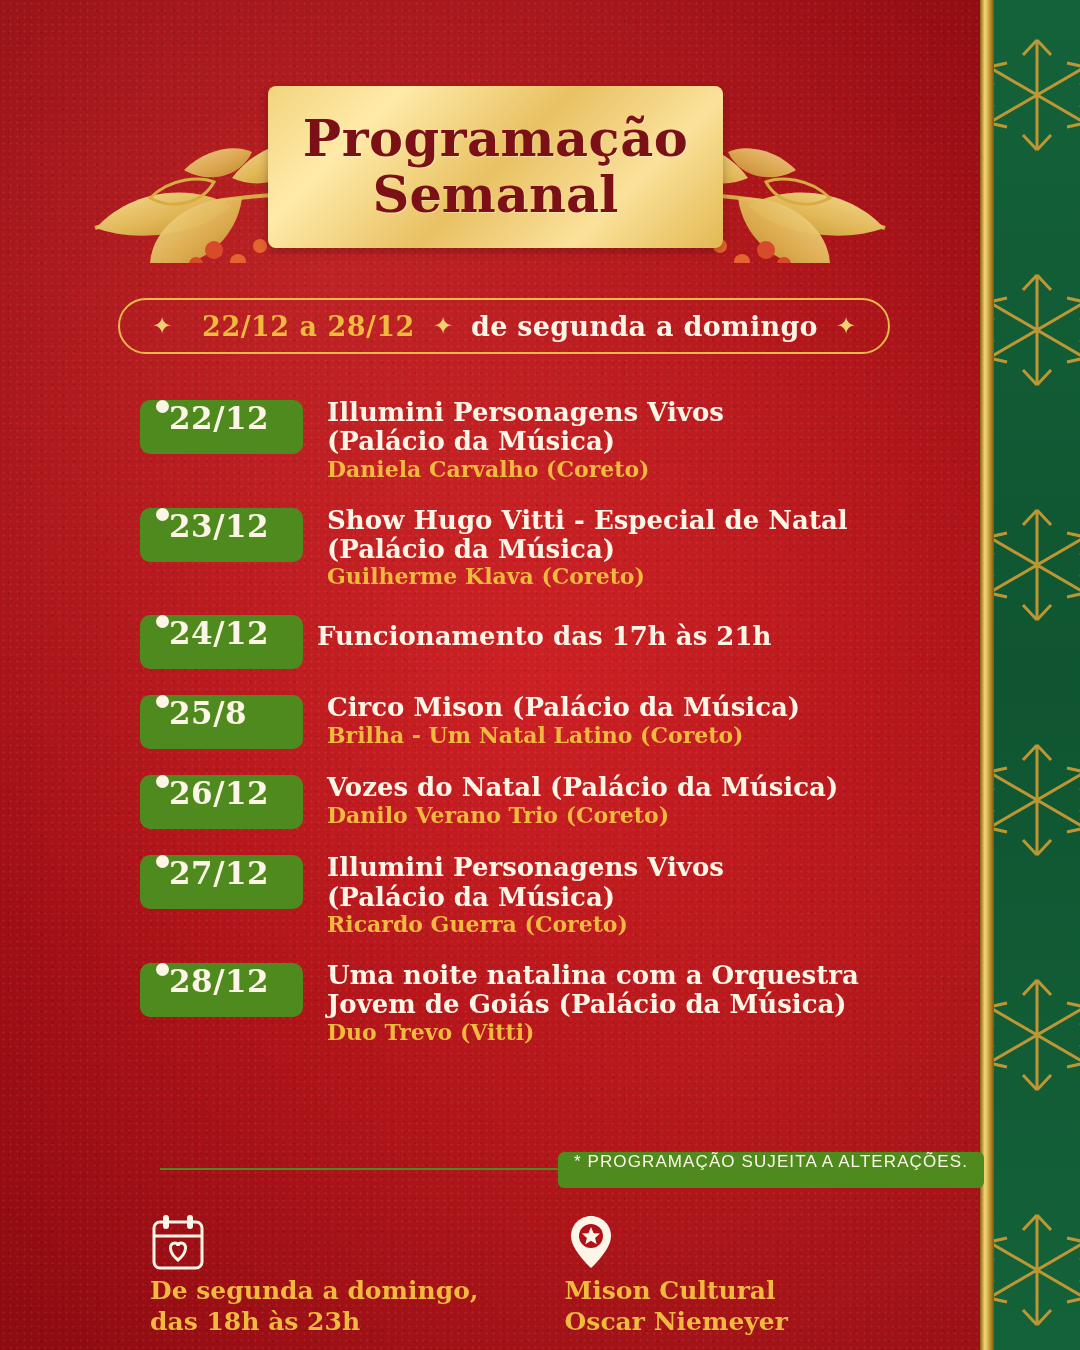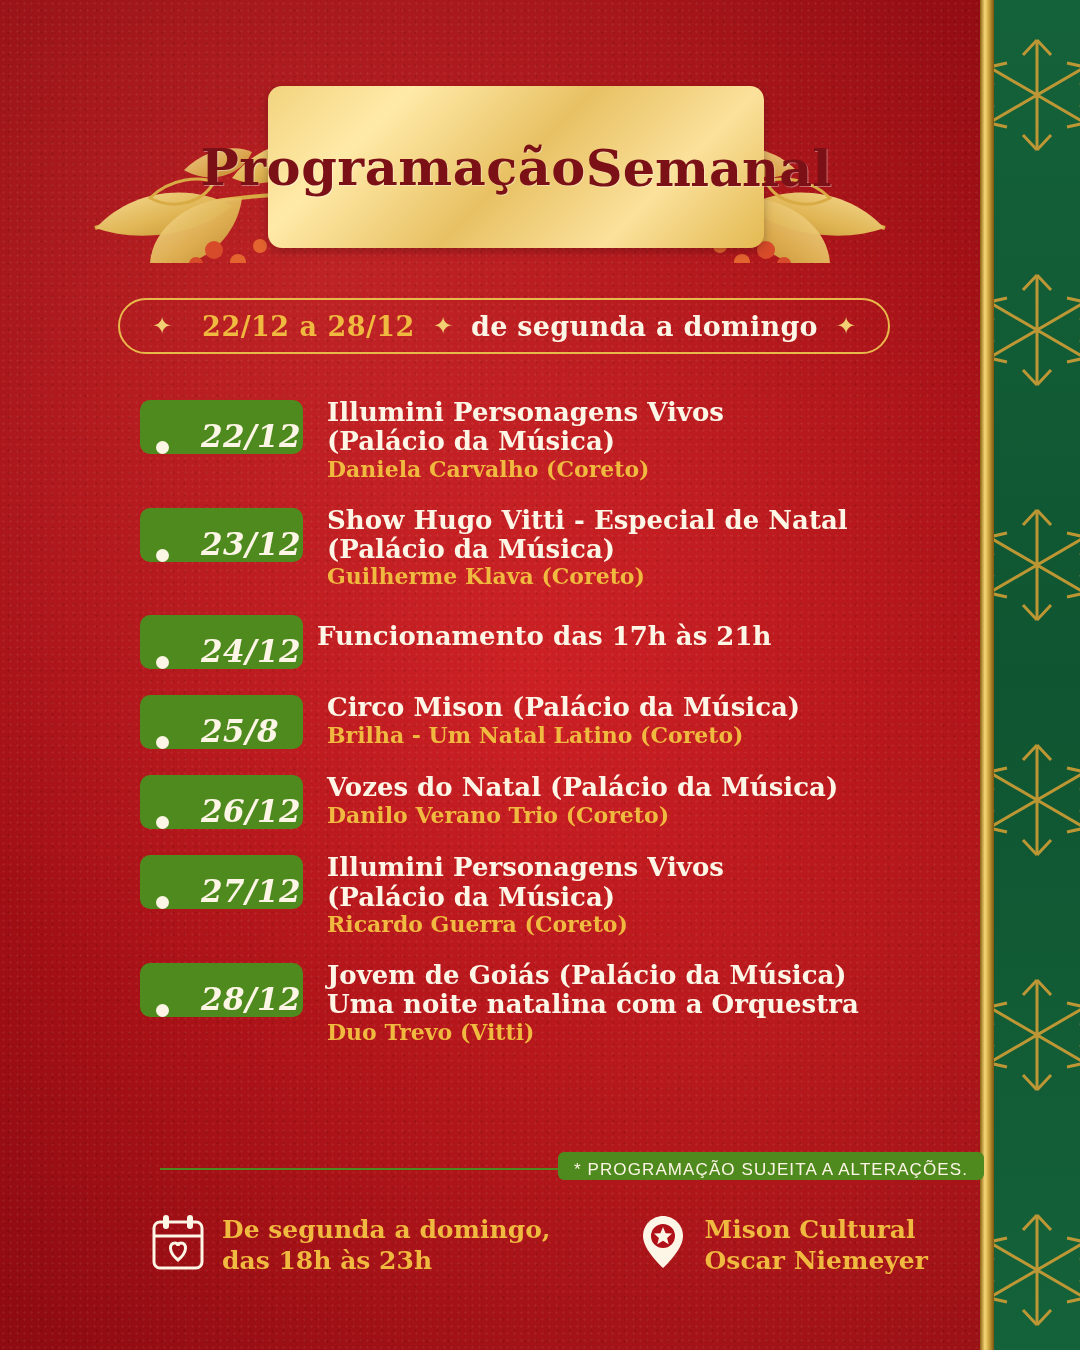--- a/index.html
+++ b/index.html
@@ -67,27 +67,27 @@
   }
   .leaves {
     position: absolute;
     top: 0; left: 0;
     width: 980px; height: 185px;
   }
   .plaque {
     position: absolute;
     left: 268px;
     top: 8px;
-    width: 496px;
+    width: 455px;
     height: 162px;
-    border-radius: 14px;
+    border-radius: 8px;
     background: linear-gradient(135deg, #f2d47e 0%, #ffeaa8 22%, #e8c163 50%, #fbe19b 75%, #e3b951 100%);
     box-shadow: 0 3px 10px rgba(0,0,0,0.25);
     display: flex;
-    flex-direction: row;
+    flex-direction: column;
     align-items: center;
     justify-content: center;
   }
   .plaque .t1 {
     font-family: "DejaVu Serif", serif;
     font-weight: bold;
     font-size: 51px;
     letter-spacing: 0.5px;
     color: #7b1016;
     line-height: 1.0;
@@ -146,25 +146,24 @@
     align-items: flex-start;
     margin-bottom: 22px;
   }
   .date-chip {
     flex: 0 0 auto;
     width: 163px;
     height: 54px;
     background: #4f8a1e;
     border-radius: 10px;
     display: flex;
-    align-items: flex-end;
-    gap: 32px;
+    align-items: flex-start;
+    gap: 0;
     padding: 0 16px;
     margin-top: 4px;
-    font-style: italic;
   }
   .bullet {
     width: 13px; height: 13px;
     border-radius: 50%;
     background: #fdf6e6;
     flex: 0 0 auto;
   }
   .date-chip .d {
     font-family: "DejaVu Serif", serif;
     font-weight: bold;
@@ -198,44 +197,44 @@
     left: 160px;
     top: 1168px;
     width: 400px;
     height: 2px;
     background: #4f8a1e;
   }
   .note {
     position: absolute;
     left: 558px;
     top: 1152px;
-    height: 28px;
+    height: 36px;
     background: #4f8a1e;
     border-radius: 6px;
     display: flex;
-    align-items: flex-end;
+    align-items: flex-start;
     padding: 0 16px;
   }
   .note span {
     font-family: "Liberation Sans", sans-serif;
     font-size: 17px;
     letter-spacing: 1.1px;
     color: #fdf6e6;
   }
 
   
   .footer {
     position: absolute;
     left: 150px;
     top: 1212px;
     width: 790px;
     display: flex;
     align-items: center;
   }
-  .f-item { display: flex; align-items: flex-end; }
+  .f-item { display: flex; align-items: flex-start; flex-direction: column; }
   .f-icon { flex: 0 0 auto; margin-right: 16px; }
   .f-text {
     font-family: "DejaVu Serif", serif;
     font-weight: bold;
     font-size: 25px;
     line-height: 1.22;
     color: #f0b93f;
   }
   .f-item.second { margin-left: 86px; }
 </style>
@@ -409,22 +408,22 @@
         <div class="sub">Ricardo Guerra (Coreto)</div>
       </div>
     </div>
 
     <div class="row">
       <div class="date-chip">
         <span class="bullet"></span>
         <span class="d">28/12</span>
       </div>
       <div class="evt">
+        <div class="main">Uma noite natalina com a Orquestra</div>
         <div class="main">Jovem de Goiás (Palácio da Música)</div>
-        <div class="main">Uma noite natalina com a Orquestra</div>
         <div class="sub">Duo Trevo (Vitti)</div>
       </div>
     </div>
 
   </div>
 
   <div class="note-line"></div>
   <div class="note">
     <span>* PROGRAMAÇÃO SUJEITA A ALTERAÇÕES.</span>
   </div>

